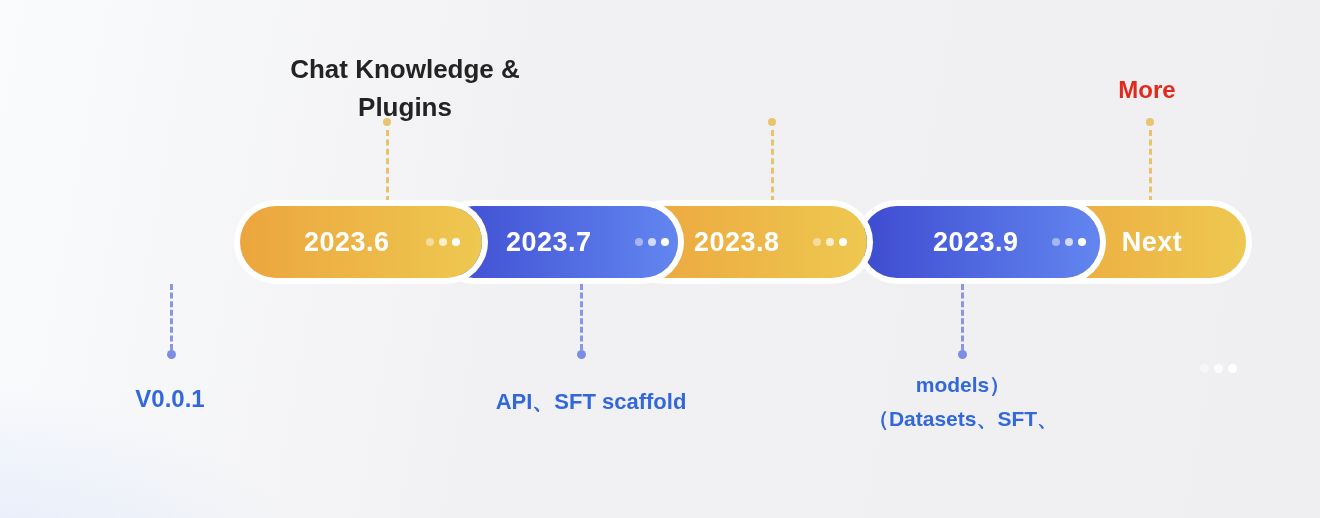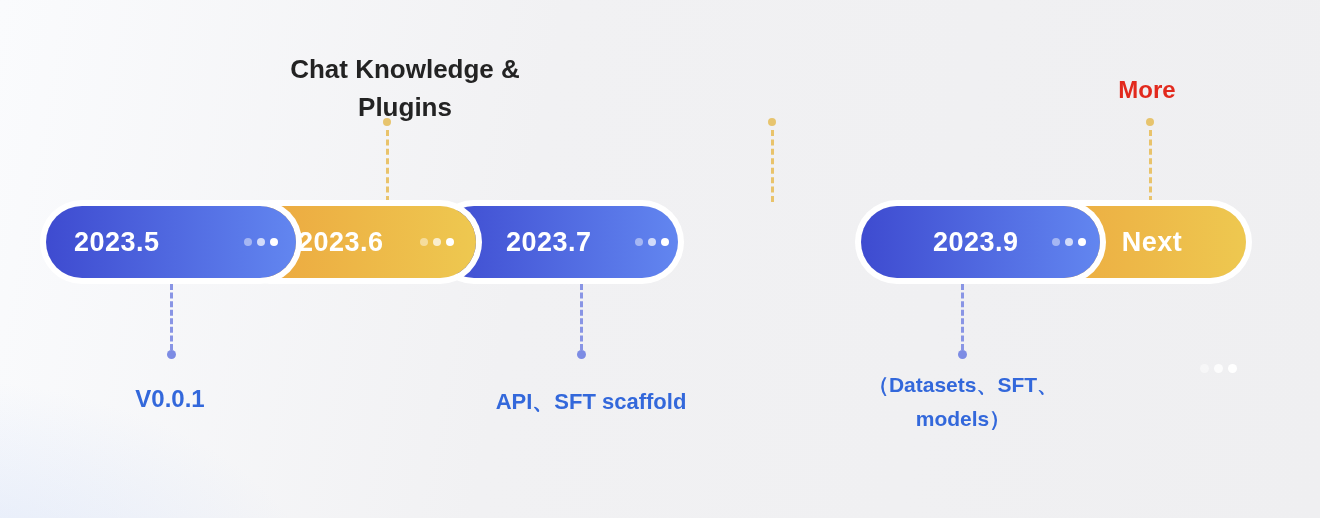--- a/index.html
+++ b/index.html
@@ -17,21 +17,21 @@
   .pill{
     position:absolute;top:206px;height:72px;
     border-radius:36px;
     box-shadow:0 0 0 6px #ffffff;
     display:flex;align-items:center;
     box-sizing:border-box;
   }
   .pill.blue{background:linear-gradient(90deg,#3E4BD0 0%,#6286F0 100%);}
   .pill.gold{background:linear-gradient(90deg,#ECA53E 0%,#EEC850 100%);}
   .s1{left:46px;width:250px;z-index:6;padding-left:28px;padding-right:18px;}
-  .s2{left:234px;width:242px;z-index:5;padding-left:64px;padding-right:22px;justify-content:flex-end;}
+  .s2{left:240px;width:242px;z-index:5;padding-left:64px;padding-right:22px;justify-content:flex-end;}
   .s3{left:438px;width:240px;z-index:4;padding-left:68px;padding-right:18px;gap:43px;}
   .s4{left:628px;width:239px;z-index:3;padding-left:66px;padding-right:20px;}
   .s5{left:861px;width:239px;z-index:2;padding-left:72px;padding-right:20px;gap:33px;}
   .s6{left:1008px;width:238px;z-index:1;justify-content:center;padding-left:50px;}
   .pill-label{
     color:#fff;font-size:27px;font-weight:bold;letter-spacing:.5px;
     white-space:nowrap;
   }
   .dots{margin-left:auto;display:flex;align-items:center;gap:5px;}
   .dots i{display:block;width:8px;height:8px;border-radius:50%;background:#fff;}
@@ -93,38 +93,38 @@
   </div>
   <div class="conn cb2">
     <span class="line-bot"></span>
     <span class="dot-bot"></span>
   </div>
   <div class="conn cb3">
     <span class="line-bot"></span>
     <span class="dot-bot"></span>
   </div>
 
-  <div class="pill blue s1">
-    <span class="pill-label">2023.5</span>
-    <span class="dots">
-        <i></i>
-        <i></i>
-        <i></i>
-      </span>
-  </div>
   <div class="pill gold s2">
     <span class="pill-label">2023.6</span>
     <span class="dots">
         <i></i>
         <i></i>
         <i></i>
       </span>
   </div>
   <div class="pill blue s3">
     <span class="pill-label">2023.7</span>
+    <span class="dots">
+        <i></i>
+        <i></i>
+        <i></i>
+      </span>
+  </div>
+  <div class="pill gold s4">
+    <span class="pill-label">2023.8</span>
     <span class="dots">
         <i></i>
         <i></i>
         <i></i>
       </span>
   </div>
   <div class="pill blue s5">
     <span class="pill-label">2023.9</span>
     <span class="dots">
         <i></i>
@@ -144,22 +144,22 @@
     <div>More</div>
   </div>
 
   <div class="anno a-bot1">
     <div>V0.0.1</div>
   </div>
   <div class="anno a-bot2">
     <div>API、SFT scaffold</div>
   </div>
   <div class="anno a-bot3">
+    <div>models）</div>
     <div>（Datasets、SFT、</div>
-    <div>models）</div>
   </div>
 
   <div class="bg-dots">
       <i></i>
       <i></i>
       <i></i>
     </div>
 
 </div>
 

